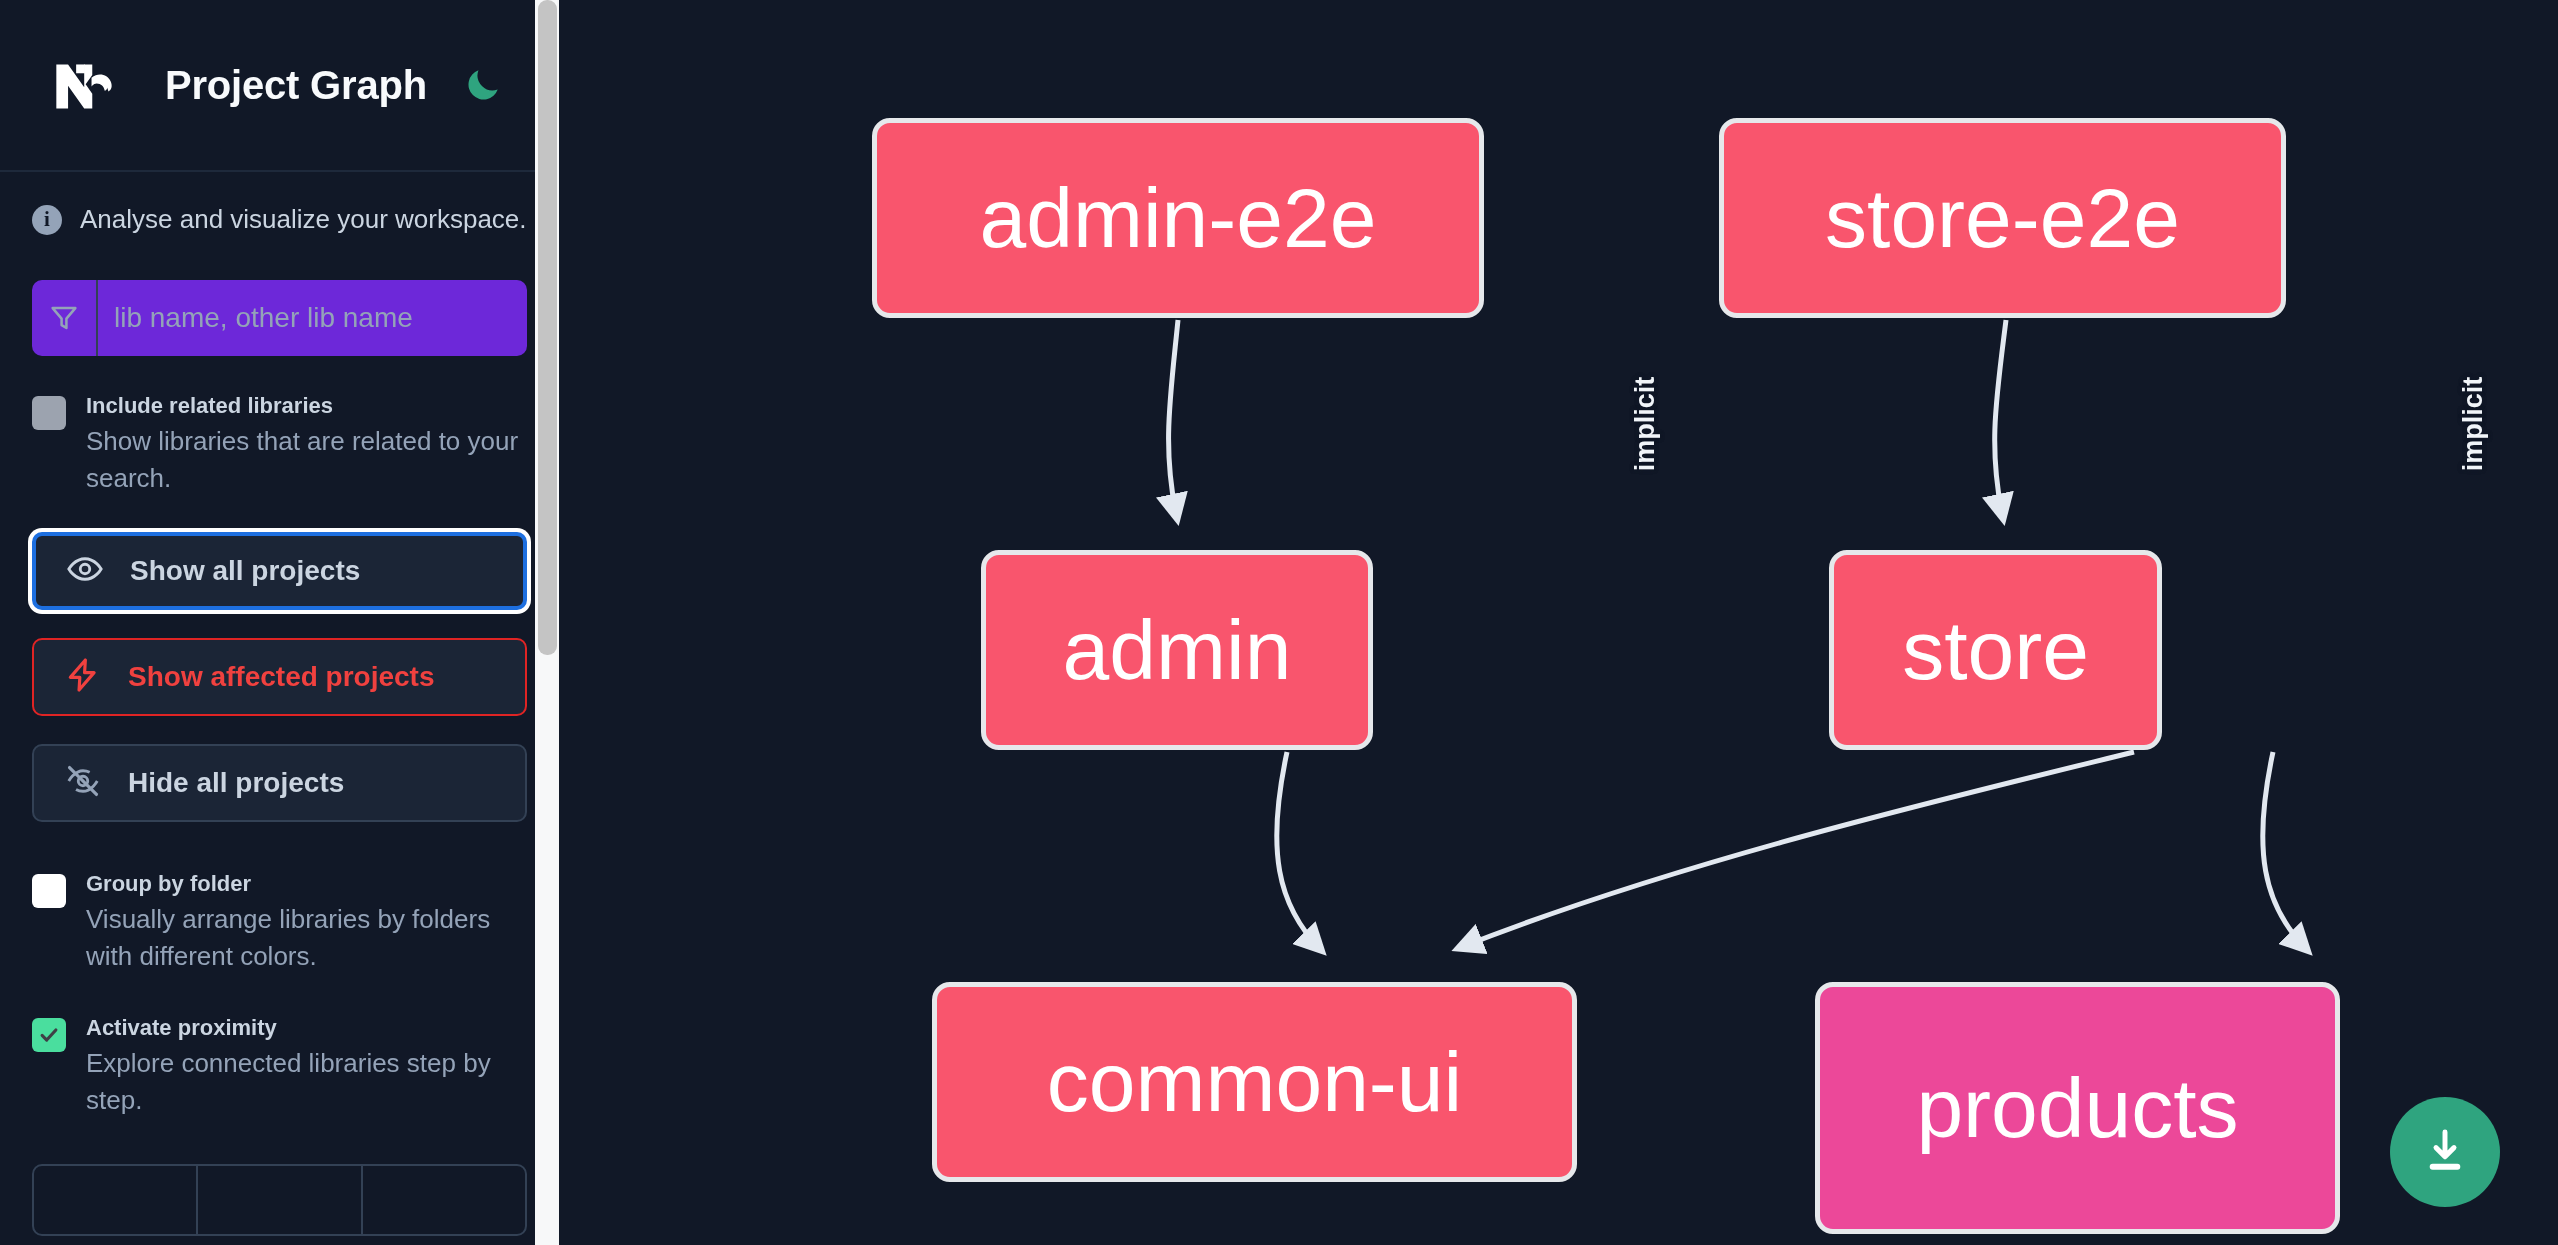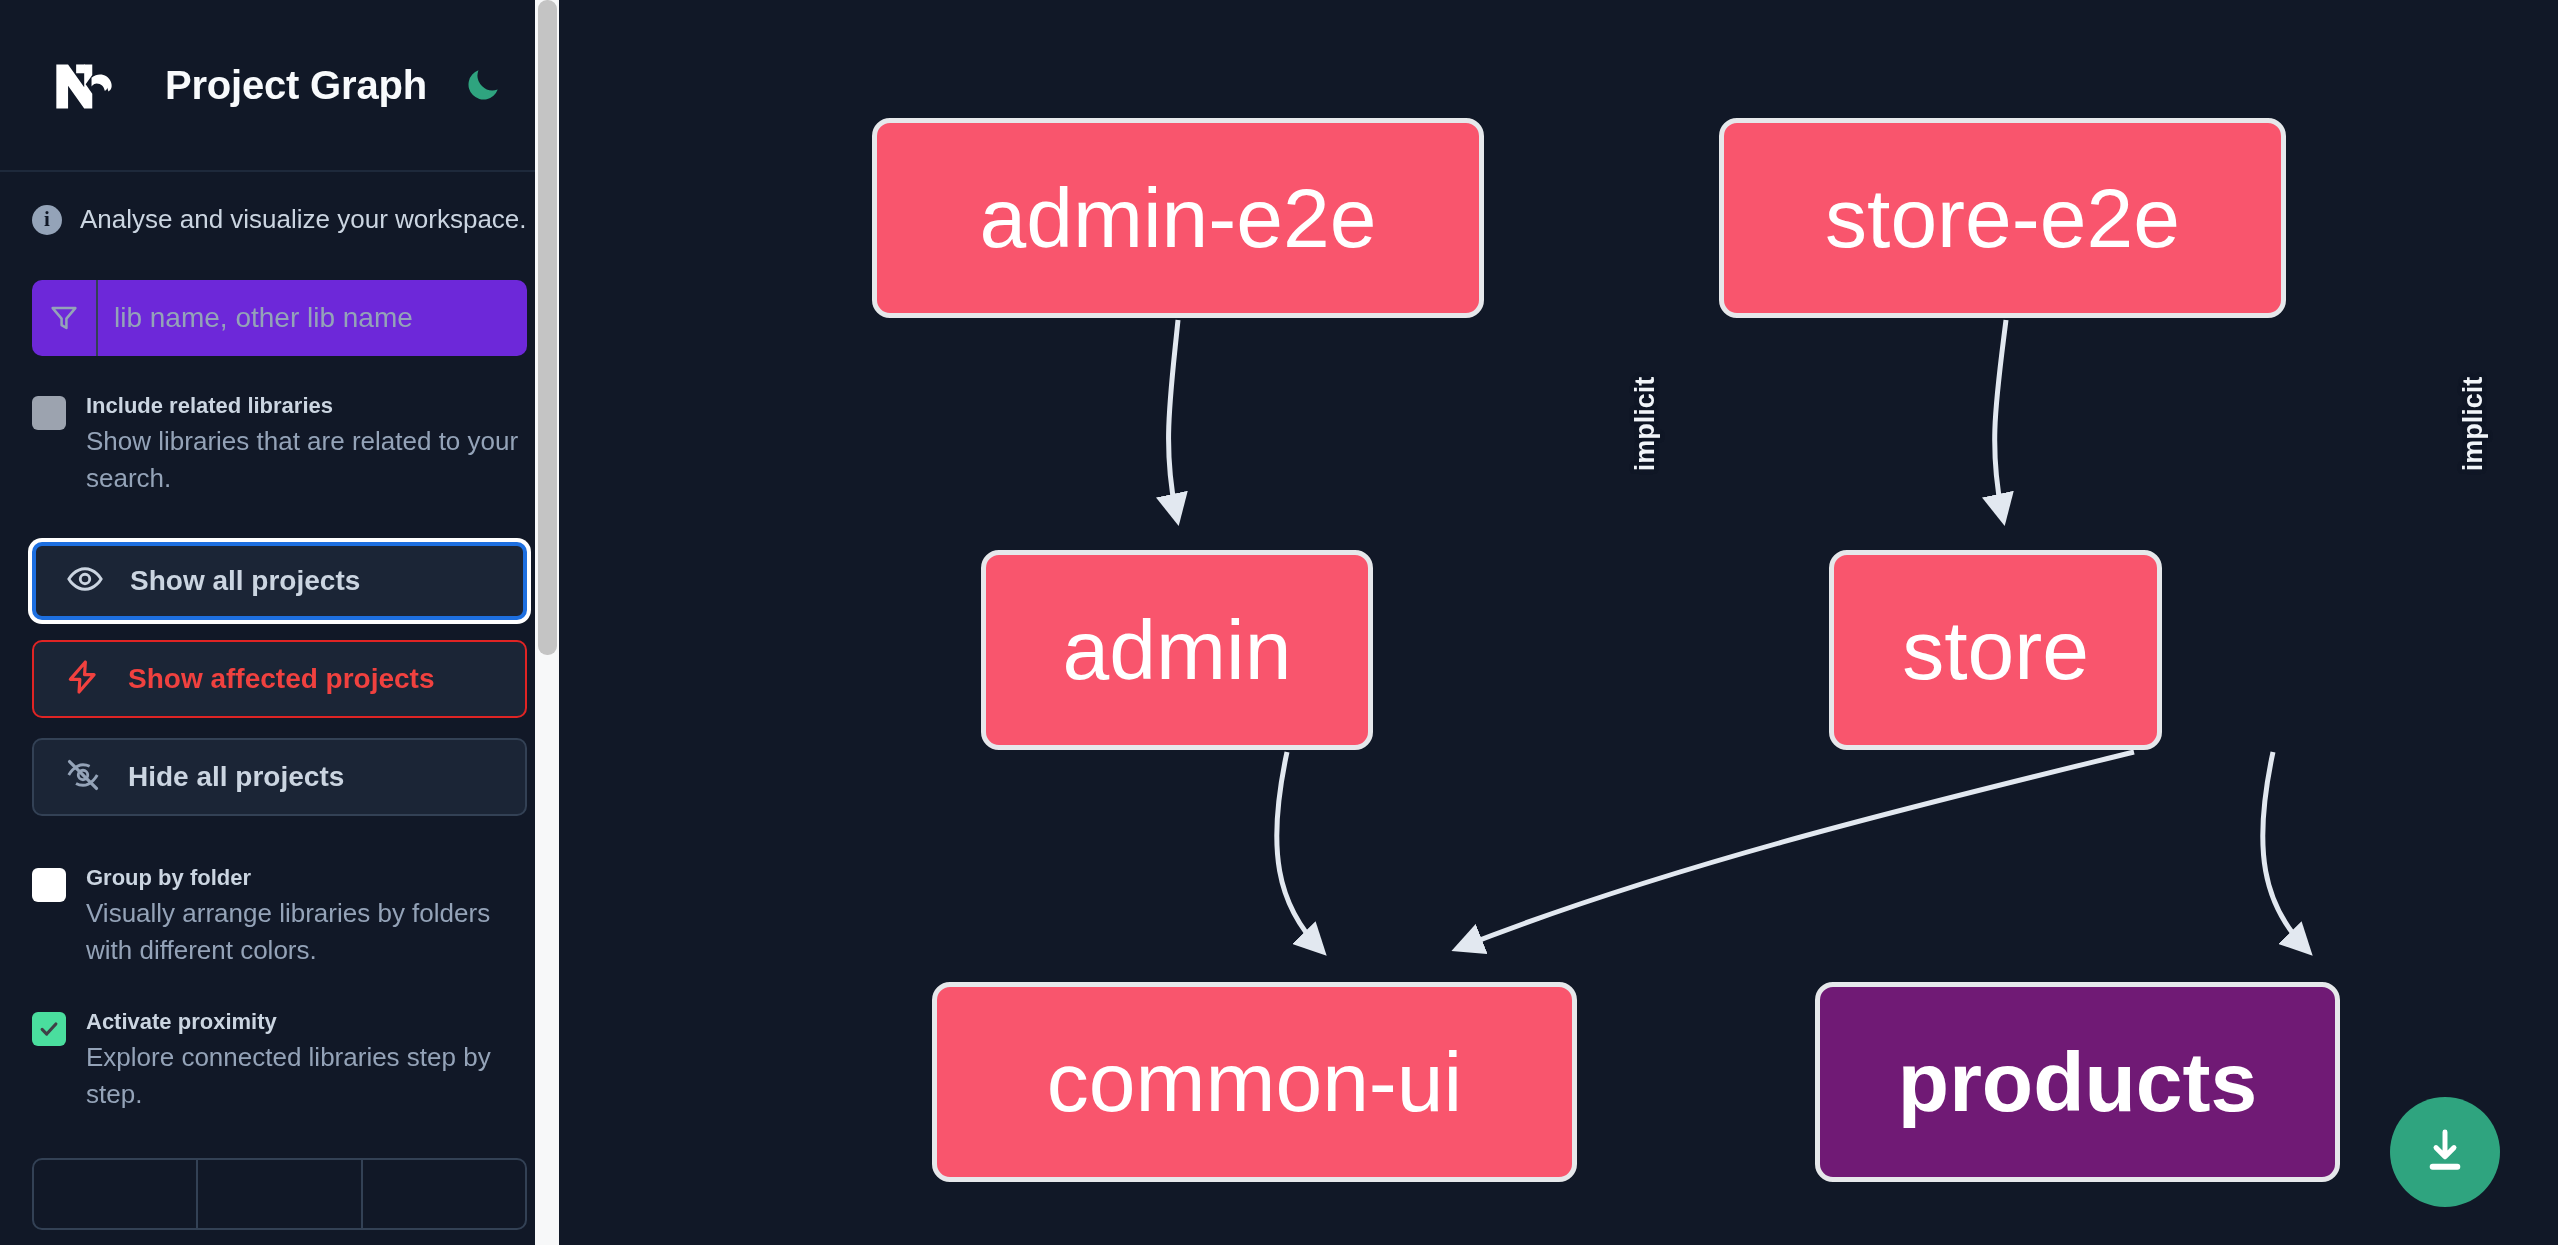--- a/index.html
+++ b/index.html
@@ -85,21 +85,21 @@
   .cb.gray { background: #9CA3AF; }
   .cb.white { background: #FFFFFF; }
   .cb.green { background: #4ADE9E; }
   .cb .tick {
     width: 22px; height: 22px;
   }
   .check-texts { flex: 1 1 auto; }
   .cb-label { font-size: 22px; font-weight: 700; color: #CBD5E1; line-height: 1.3; }
   .cb-desc { font-size: 26px; color: #94A3B8; line-height: 1.45; margin-top: 2px; }
 
-  .btn-stack { margin-top: 44px; display: flex; flex-direction: column; gap: 20px; }
+  .btn-stack { margin-top: 34px; display: flex; flex-direction: column; gap: 28px; }
   .gbtn {
     height: 78px;
     background: #1B2536;
     border: 2px solid #334155;
     border-radius: 10px;
     display: flex; align-items: center;
     padding-left: 30px; gap: 26px;
     cursor: pointer;
   }
   .gbtn .lbl { font-size: 28px; font-weight: 700; color: #CBD5E1; }
@@ -325,21 +325,21 @@
     </div>
 
     <div class="node" style="left:1270px; top:550px; width:333px; height:200px; background:#F9556D;">
       <span class="nlabel" style="font-size:84px;">store</span>
     </div>
 
     <div class="node" style="left:373px; top:982px; width:645px; height:200px; background:#F9556D;">
       <span class="nlabel" style="font-size:84px;">common-ui</span>
     </div>
 
-    <div class="node" style="left:1256px; top:982px; width:525px; height:200px; background:#701a75;font-weight:bold;">
+    <div class="node" style="left:1256px; top:982px; width:525px; height:252px; background:#ec4899;">
       <span class="nlabel" style="font-size:84px;">products</span>
     </div>
 
     <button class="fab">
       <span>
         <svg width="54" height="54" viewBox="0 0 24 24" aria-hidden="true">
           <path fill="none" stroke="#FFFFFF" stroke-width="2.2" stroke-linecap="round" stroke-linejoin="round" d="M12 3.5v11m0 0 4-4m-4 4-4-4"></path>
           <path fill="none" stroke="#FFFFFF" stroke-width="2.6" stroke-linecap="round" d="M6.5 19h11"></path>
         </svg>
       </span>

